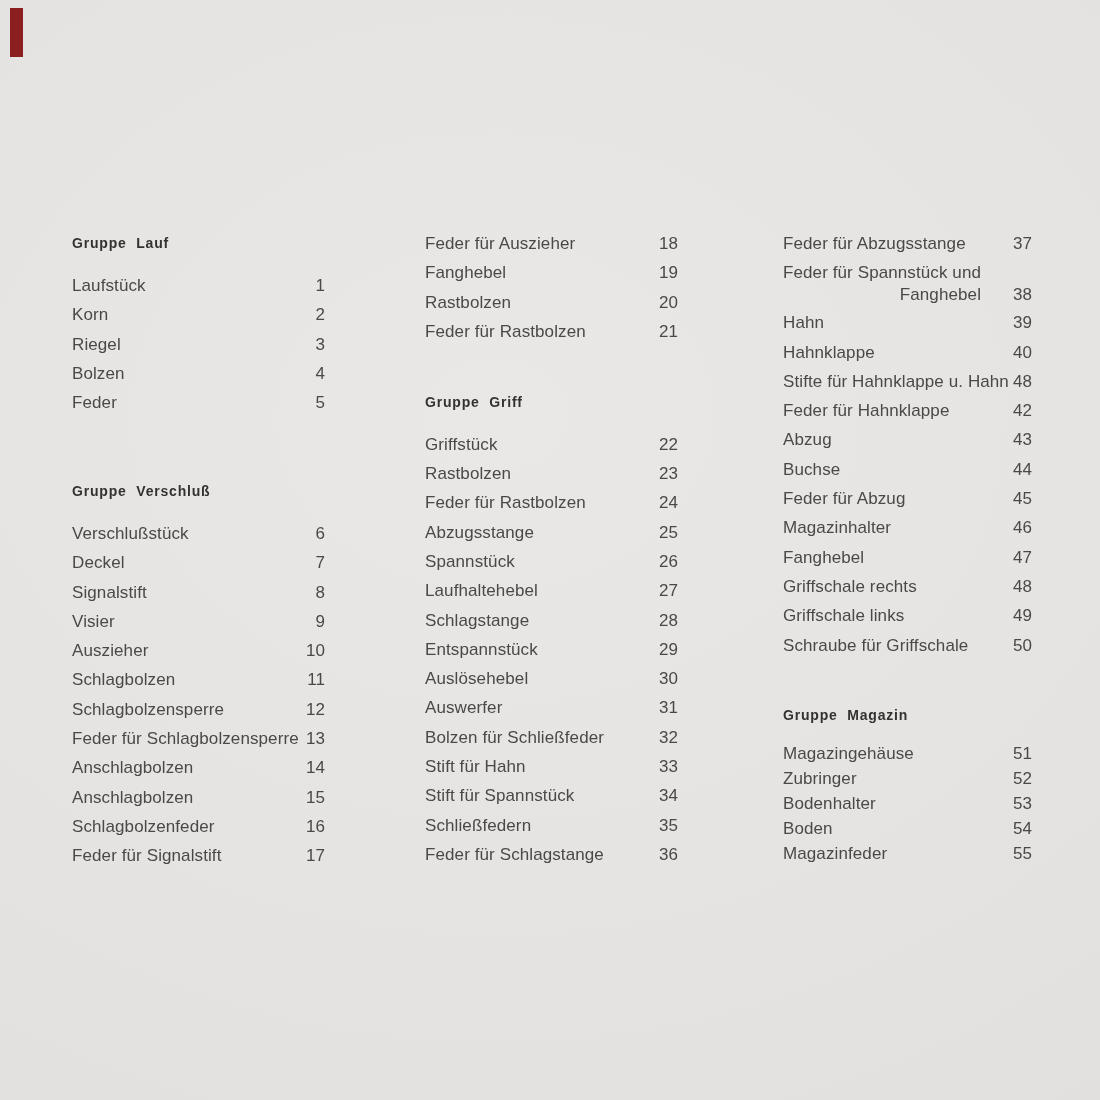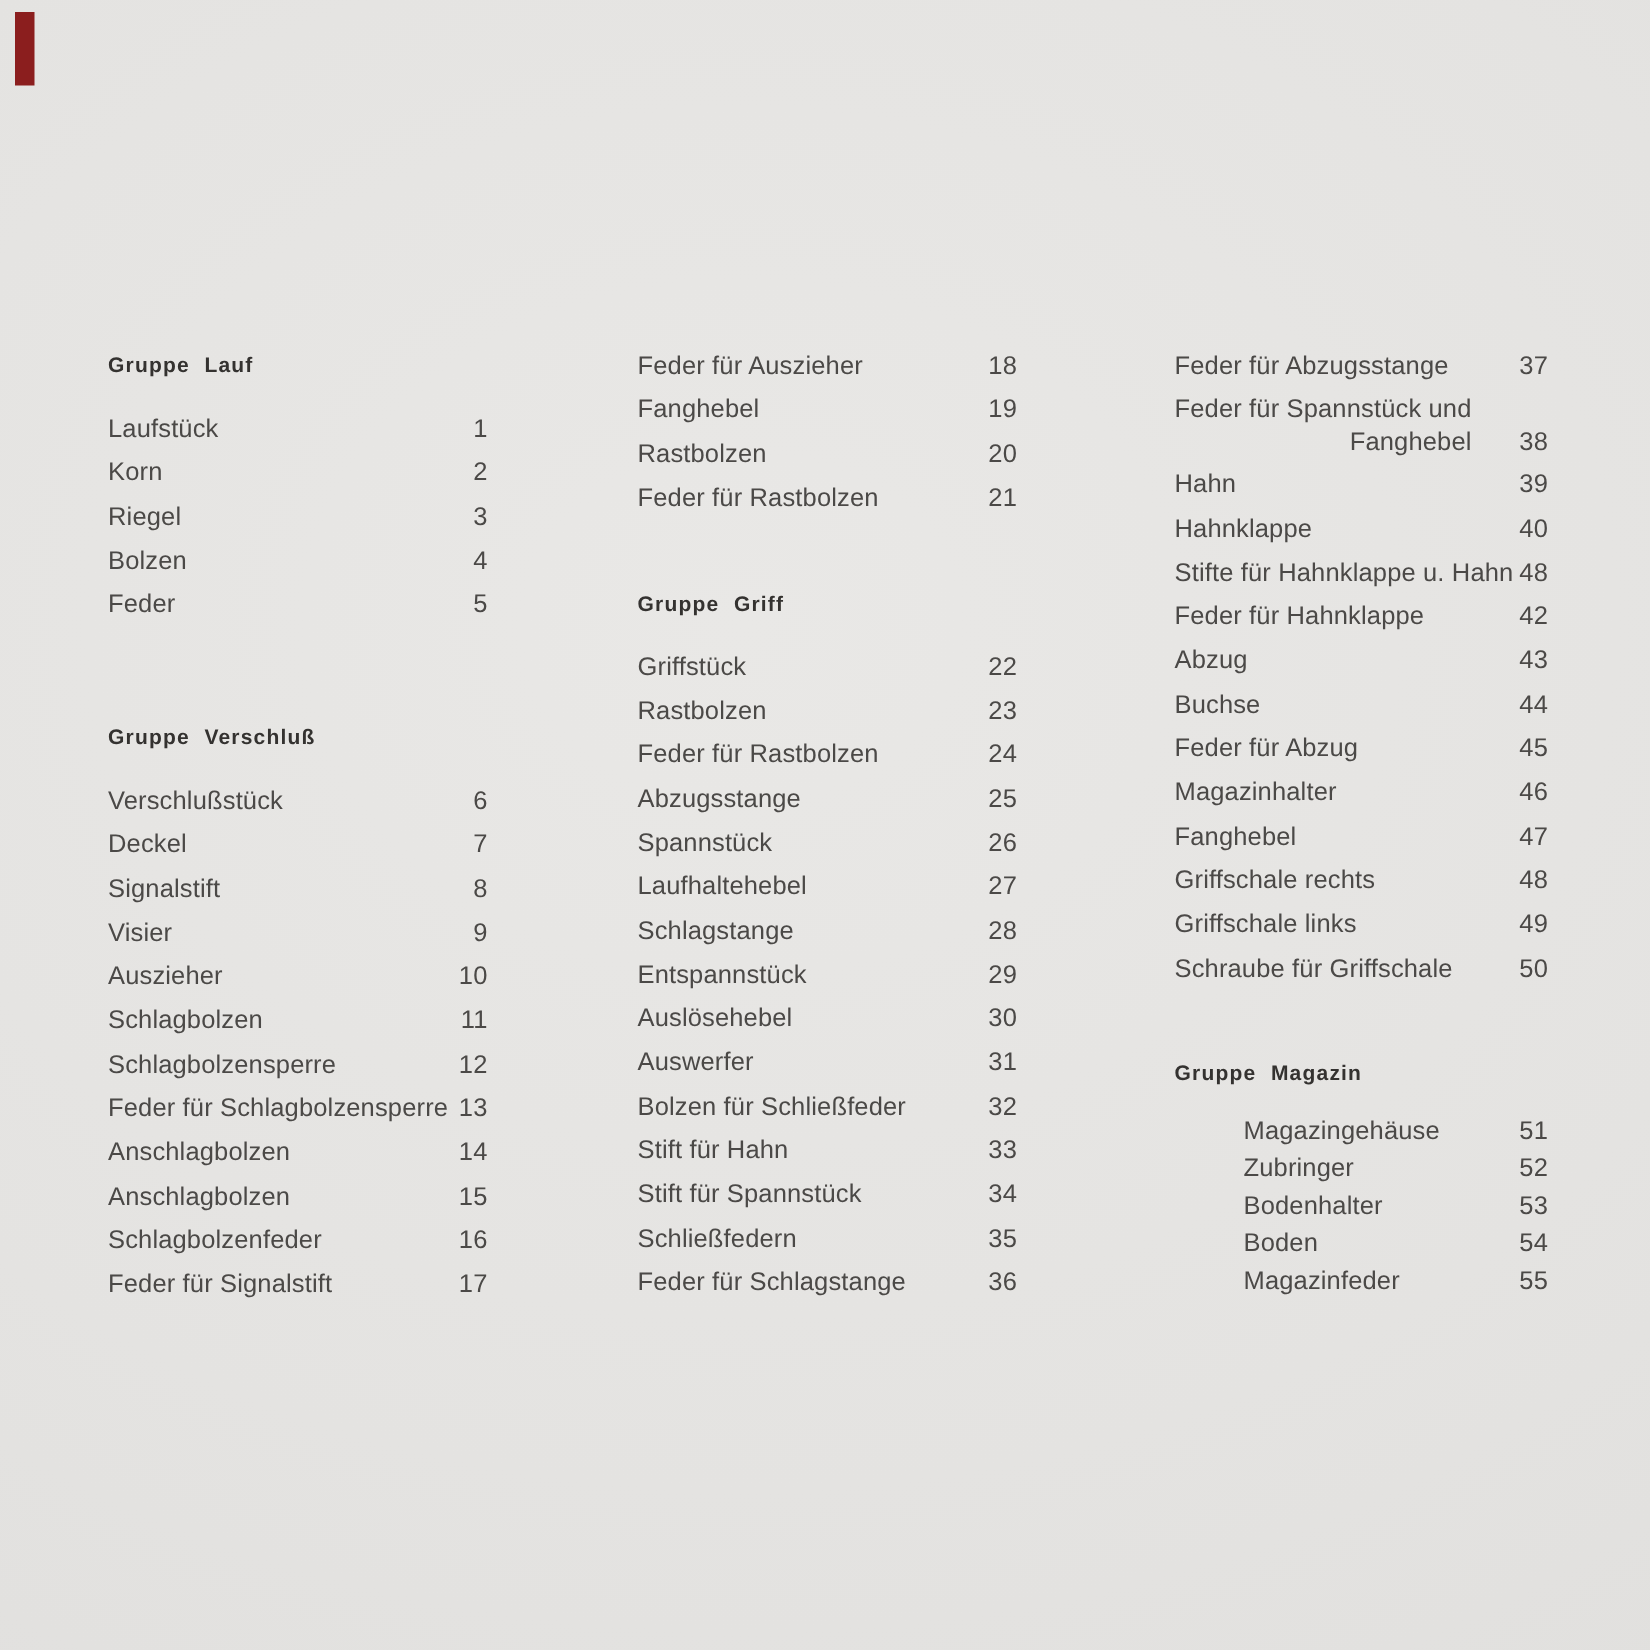--- a/index.html
+++ b/index.html
@@ -55,21 +55,21 @@
   }
 
   .part-name { flex: 0 1 auto; min-width: 0; }
   .part-num  { flex: 0 0 auto; padding-left: 6px; }
 
   
   .group-title + .group-items { margin-top: 12.7px; }
   .group-items + .group-title { margin-top: 41.6px; }
   #col1 .group-items + .group-title { margin-top: 59.5px; }
 
-  .group-title + .group-items.tight { margin-top: 11.4px; margin-left: 46px; }
+  .group-title + .group-items.tight { margin-top: 11.4px; }
   .group-items.tight .row { height: 24.9px; line-height: 24.9px; }
 
   
   .row.two-line {
     height: 50px;
     line-height: 21.5px;
     padding: 4px 0 3px;
     box-sizing: border-box;
     align-items: flex-end;
   }

